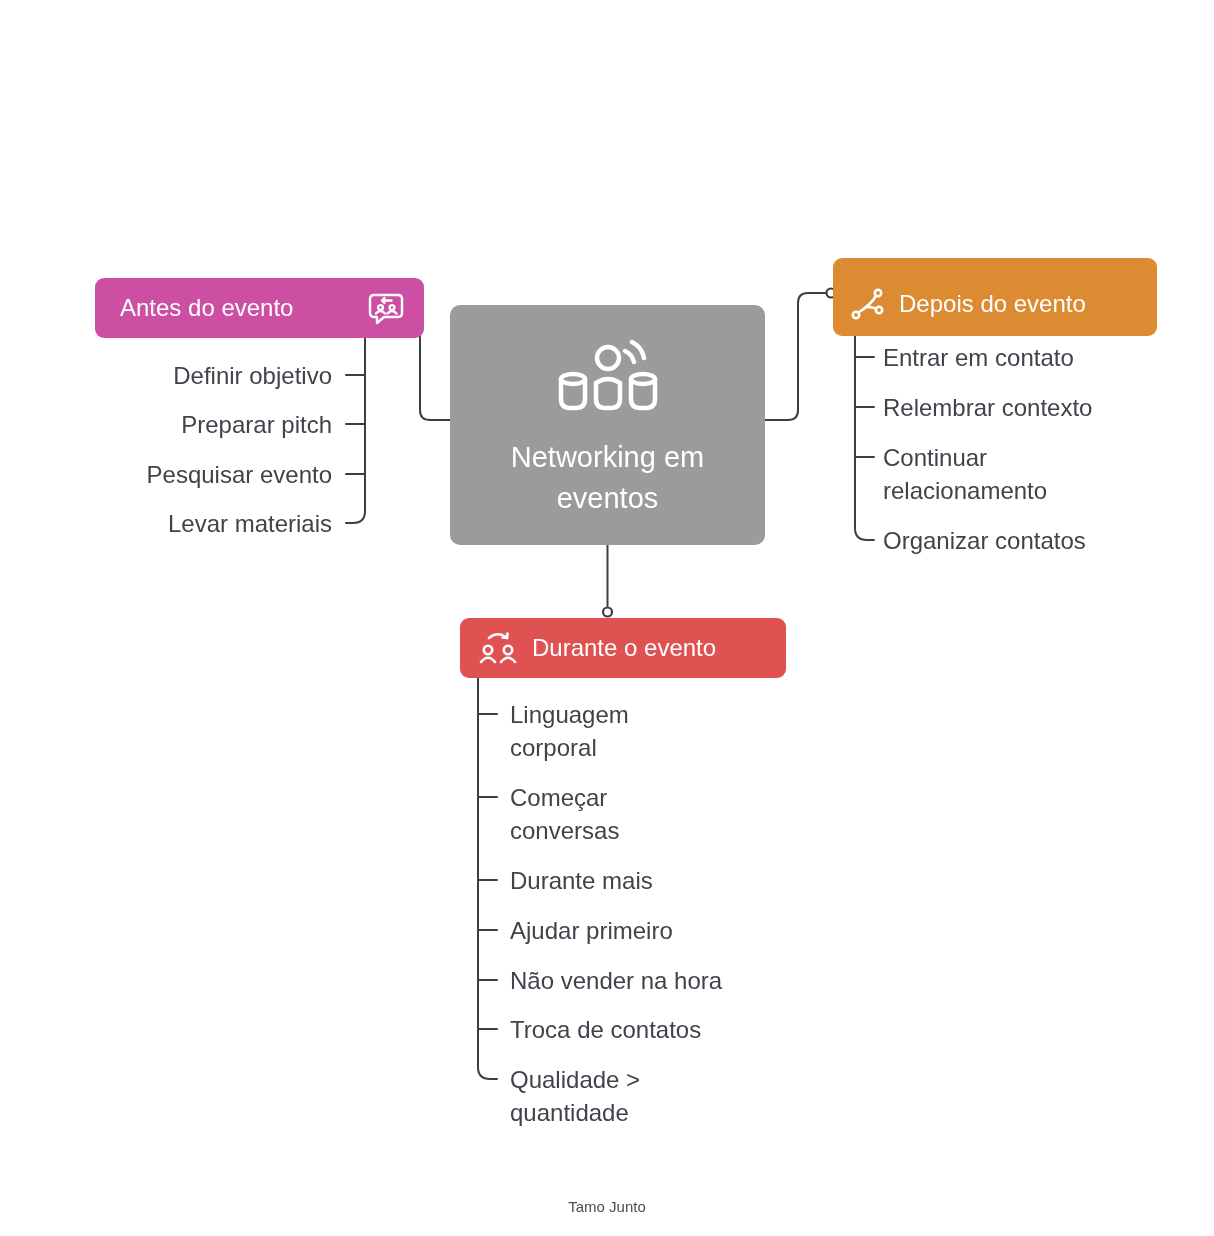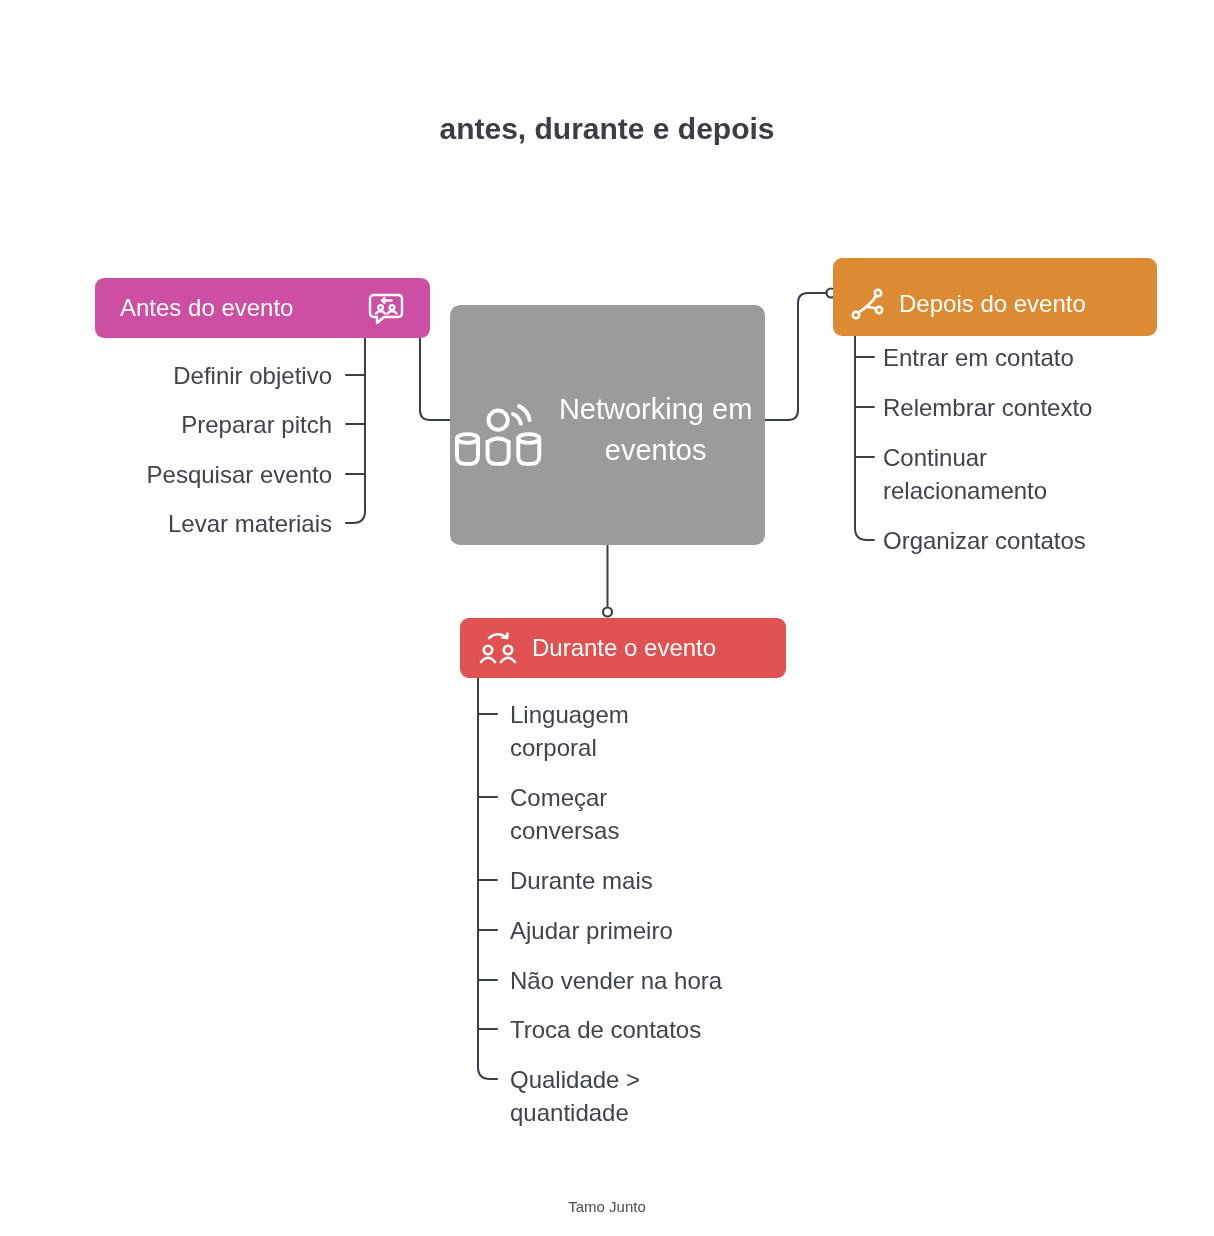--- a/index.html
+++ b/index.html
@@ -17,35 +17,35 @@
     position: absolute; top: 66px; left: 0; width: 100%;
     text-align: center; font-weight: 700;
     font-size: 30px; line-height: 42px; color: #3b3f45;
     z-index: 2; margin: 0;
   }
 
   .center-node {
     position: absolute; left: 450px; top: 305px;
     width: 315px; height: 240px; border-radius: 10px;
     background: #9b9b9d;
-    display: flex; flex-direction: row; align-items: center;
+    display: flex; flex-direction: column; align-items: center;
     z-index: 2;
   }
   .center-icon { margin-top: 34px; }
   .center-label {
     margin-top: 10px; width: 250px; text-align: center;
     color: #ffffff; font-size: 29px; line-height: 41px;
   }
 
   .branch-box {
     position: absolute; display: flex; align-items: center;
     border-radius: 9px; z-index: 2; color: #ffffff;
   }
   .branch-label { font-size: 24px; }
-  .box-antes   { left: 95px;  top: 278px; width: 285px; height: 60px; padding: 0 25px 0 25px; justify-content: space-between; background:#cc4fa4; }
+  .box-antes   { left: 95px;  top: 278px; width: 285px; height: 60px; padding: 0 19px 0 25px; justify-content: space-between; background:#cc4fa4; }
   .box-depois  { left: 833px; top: 258px; width: 295px; height: 64px; padding: 14px 14px 0 15px; gap: 13px; background:#dd8b33; }
   .box-durante { left: 460px; top: 618px; width: 295px; height: 60px; padding: 0 14px 0 17px; gap: 13px; background:#e05252; }
 
   .item {
     position: absolute; font-size: 24px; line-height: 33px;
     white-space: nowrap; z-index: 2; color: #3f444b;
   }
   .antes-item   { right: 882px; text-align: right; }
   .depois-item  { left: 883px; }
   .durante-item { left: 510px; }
@@ -70,21 +70,20 @@
   </g>
   <g fill="#ffffff" stroke="#3a3f45" stroke-width="2.2">
     <circle cx="385" cy="308" r="4.5"></circle>
     <circle cx="831" cy="293" r="4.5"></circle>
     <circle cx="607.5" cy="612" r="4.5"></circle>
   </g>
 </svg>
 
 <h1 class="title">
   <br>
-  <span>antes, durante e depois</span>
 </h1>
 
 <div class="center-node" style="background: rgb(155, 155, 157);">
   <svg class="center-icon" width="110" height="88" viewBox="0 0 110 88">
     <g fill="none" stroke="#ffffff" stroke-width="4.5" stroke-linecap="round" stroke-linejoin="round">
       <path d="M8 40 v20 q0 9 9 9 h6 q9 0 9 -9 v-20"></path>
       <ellipse cx="20" cy="40" rx="12" ry="5"></ellipse>
       <path d="M43 44 v16 q0 9 9 9 h6 q9 0 9 -9 v-16"></path>
       <path d="M43 44 q12 -8 24 0"></path>
       <circle cx="55" cy="19" r="11"></circle>

